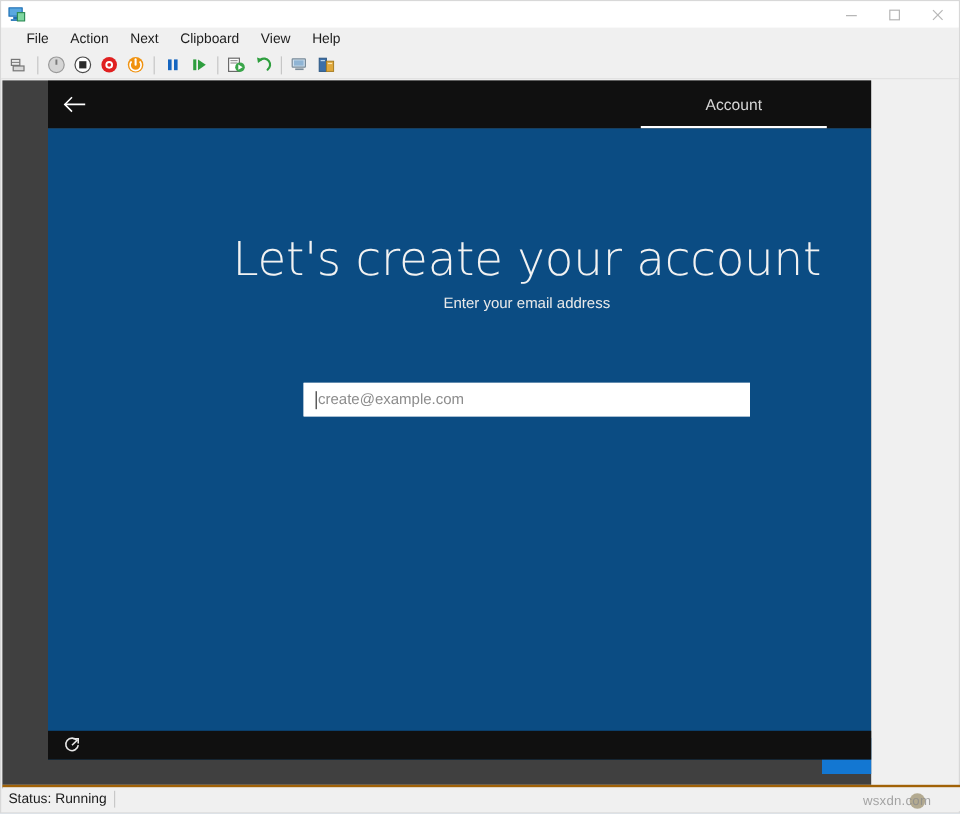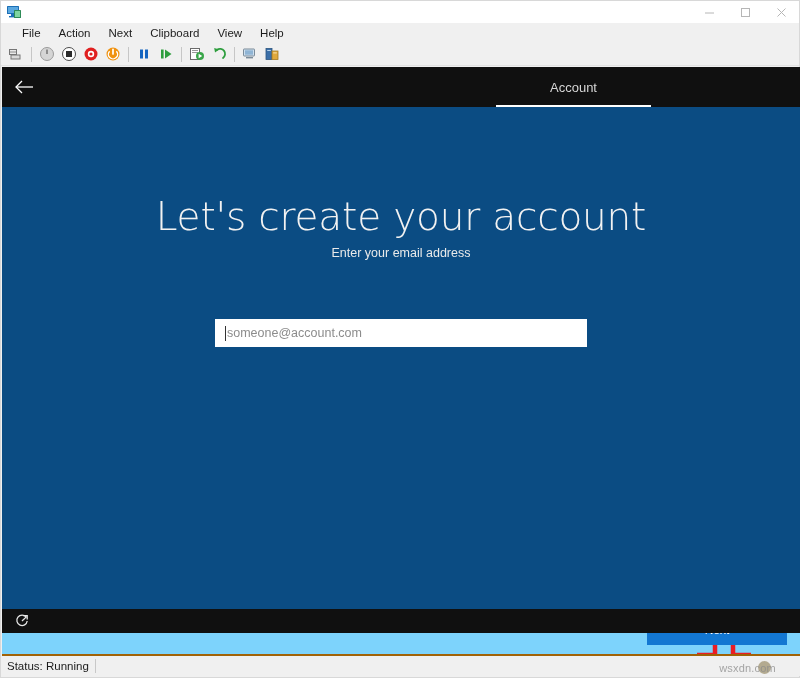--- a/index.html
+++ b/index.html
@@ -103,24 +103,25 @@
     height: 15px;
     background: #c6c6c6;
     margin: 0 4px;
   }
 
   
   .vm-screen {
     position: absolute;
     left: 1px;
     top: 66px;
-    width: 798px;
+    width: 686px;
     height: 590px;
-    background: #7dd3fc;
+    background: #404040;
     overflow: hidden;
+    padding-left: 38px;
   }
 
   
   .oobe-topbar {
     position: relative;
     height: 40px;
     background: #101010;
     display: flex;
     align-items: center;
   }
@@ -461,21 +462,21 @@
       <div class="oobe-tab-underline"></div>
     </div>
 
     <div class="oobe-body">
 
       <div class="oobe-heading">Let's create your account</div>
       <div class="oobe-sub">Enter your email address</div>
 
       <div class="email-input-wrap">
         <div class="caret"></div>
-        <div class="email-placeholder">someone@account.com</div>
+        <div class="email-placeholder">create@example.com</div>
       </div>
 
       <div class="get-email-link">Get a new email address</div>
 
       <div class="red-arrow">
         <svg width="54" height="58" viewBox="0 0 54 58">
           <polygon points="18,2 36,2 36,30 50,30 27,55 4,30 18,30" fill="none" stroke="#ec1c24" stroke-width="4.5" stroke-linejoin="miter"></polygon>
         </svg>
       </div>
 

